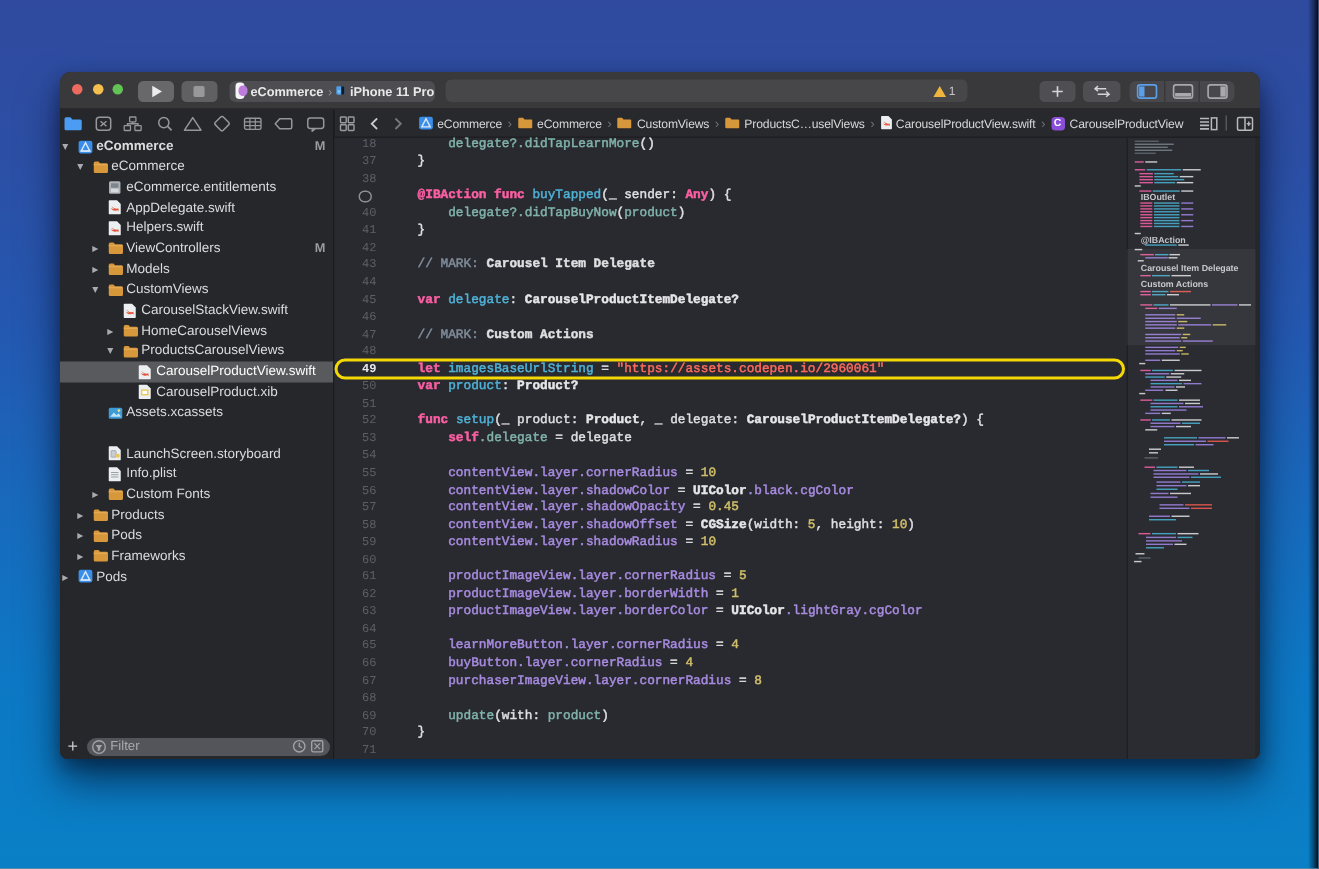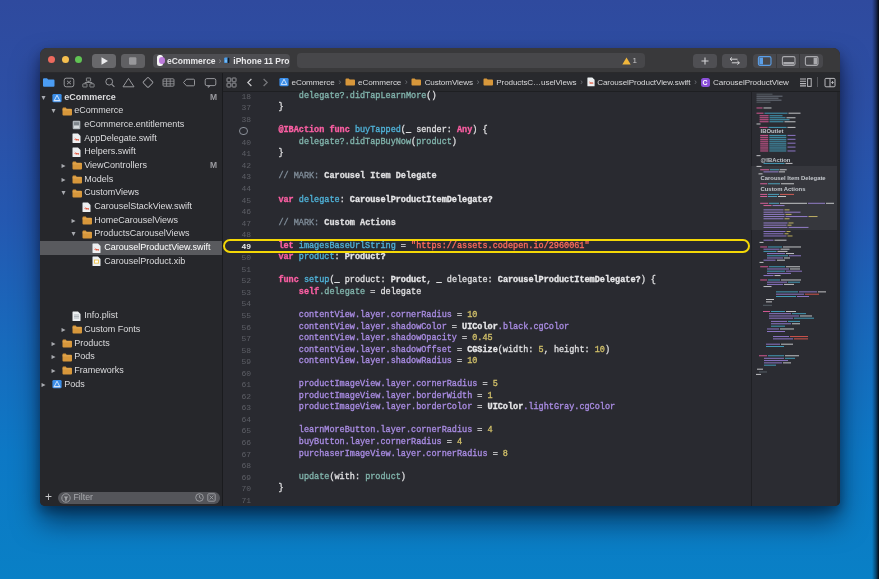--- a/index.html
+++ b/index.html
@@ -373,20 +373,42 @@
       <div class="trow" style="top:163.2px;">
         <span class="tcell" style="left:41.5px;width:9px;text-align:center;"></span>
         <span class="tcell" style="left:52.0px;">
           <svg width="9" height="10" viewBox="0 0 9 10">
             <path d="M1 0.5 h5 l2.5 2.5 v6.5 q0 0.5 -0.5 0.5 h-7 q-0.5 0 -0.5-0.5 v-8.5 q0-0.5 0.5-0.5 z" fill="#eceff1"></path>
             <rect x="2" y="3.6" width="5" height="4" fill="#f0c64e"></rect>
             <rect x="2.9" y="4.5" width="3.2" height="2.2" fill="#fff"></rect>
           </svg>
         </span>
         <span class="tlab" style="left:64.2px;">CarouselProduct.xib</span>
+      </div>
+      <div class="trow" style="top:176.9px;">
+        <span class="tcell" style="left:21.5px;width:9px;text-align:center;"></span>
+        <span class="tcell" style="left:32.0px;">
+          <svg width="10" height="9" viewBox="0 0 10 9">
+            <rect x="0.5" y="0.8" width="9" height="7.4" rx="1" fill="#3d9bd8"></rect>
+            <path d="M1.5 6.8 l2.4-2.8 l1.8 1.9 l1.4-1.4 l1.6 2.3 z" fill="#bfe3f7"></path>
+            <circle cx="7.3" cy="2.7" r="0.9" fill="#f2e27a"></circle>
+          </svg>
+        </span>
+        <span class="tlab" style="left:44.2px;">Assets.xcassets</span>
+      </div>
+      <div class="trow" style="top:204.2px;">
+        <span class="tcell" style="left:21.5px;width:9px;text-align:center;"></span>
+        <span class="tcell" style="left:32.0px;">
+          <svg width="9" height="10" viewBox="0 0 9 10">
+            <path d="M1 0.5 h5 l2.5 2.5 v6.5 q0 0.5 -0.5 0.5 h-7 q-0.5 0 -0.5-0.5 v-8.5 q0-0.5 0.5-0.5 z" fill="#eceff1"></path>
+            <rect x="2" y="3.4" width="3.4" height="4.4" rx="0.5" fill="#c9cdd2" stroke="#9aa0a6" stroke-width="0.5"></rect>
+            <circle cx="6.6" cy="6.8" r="1.3" fill="#f0c64e"></circle>
+          </svg>
+        </span>
+        <span class="tlab" style="left:44.2px;">LaunchScreen.storyboard</span>
       </div>
       <div class="trow" style="top:217.9px;">
         <span class="tcell" style="left:21.5px;width:9px;text-align:center;"></span>
         <span class="tcell" style="left:32.0px;">
           <svg width="9" height="10" viewBox="0 0 9 10">
             <path d="M1 0.5 h5 l2.5 2.5 v6.5 q0 0.5 -0.5 0.5 h-7 q-0.5 0 -0.5-0.5 v-8.5 q0-0.5 0.5-0.5 z" fill="#eceff1"></path>
             <path d="M2 4 h5 M2 5.5 h5 M2 7 h5" stroke="#9aa0a6" stroke-width="0.7"></path>
           </svg>
         </span>
         <span class="tlab" style="left:44.2px;">Info.plist</span>

